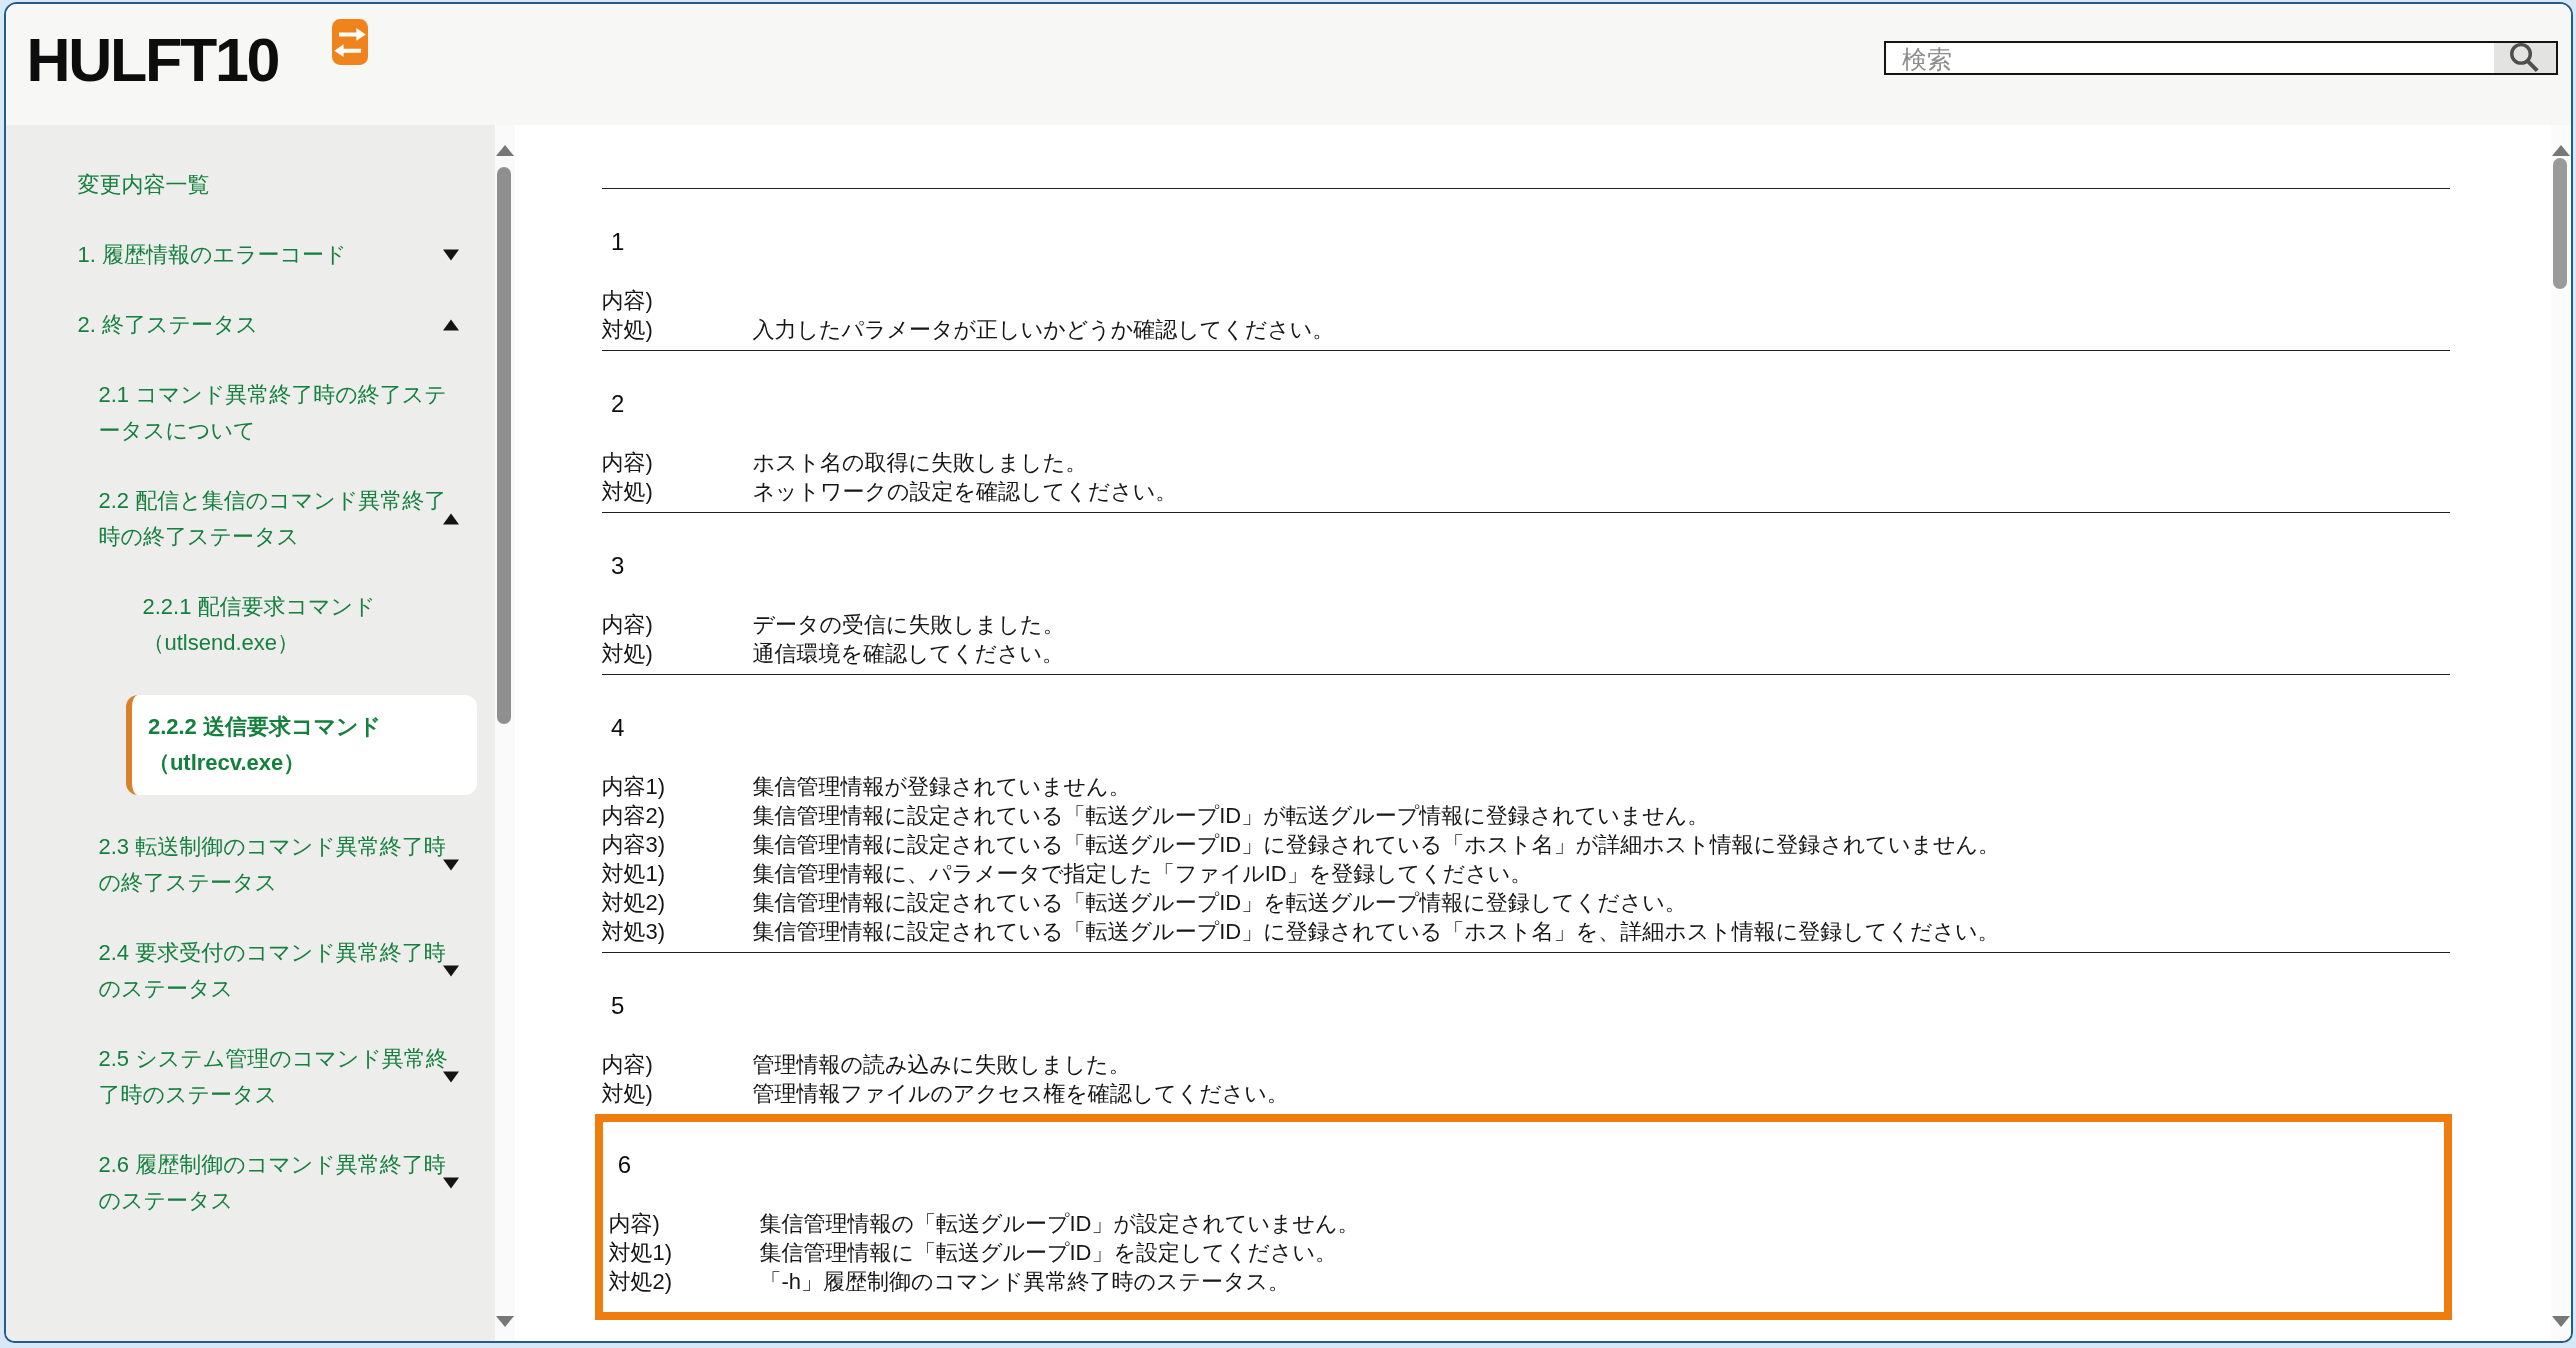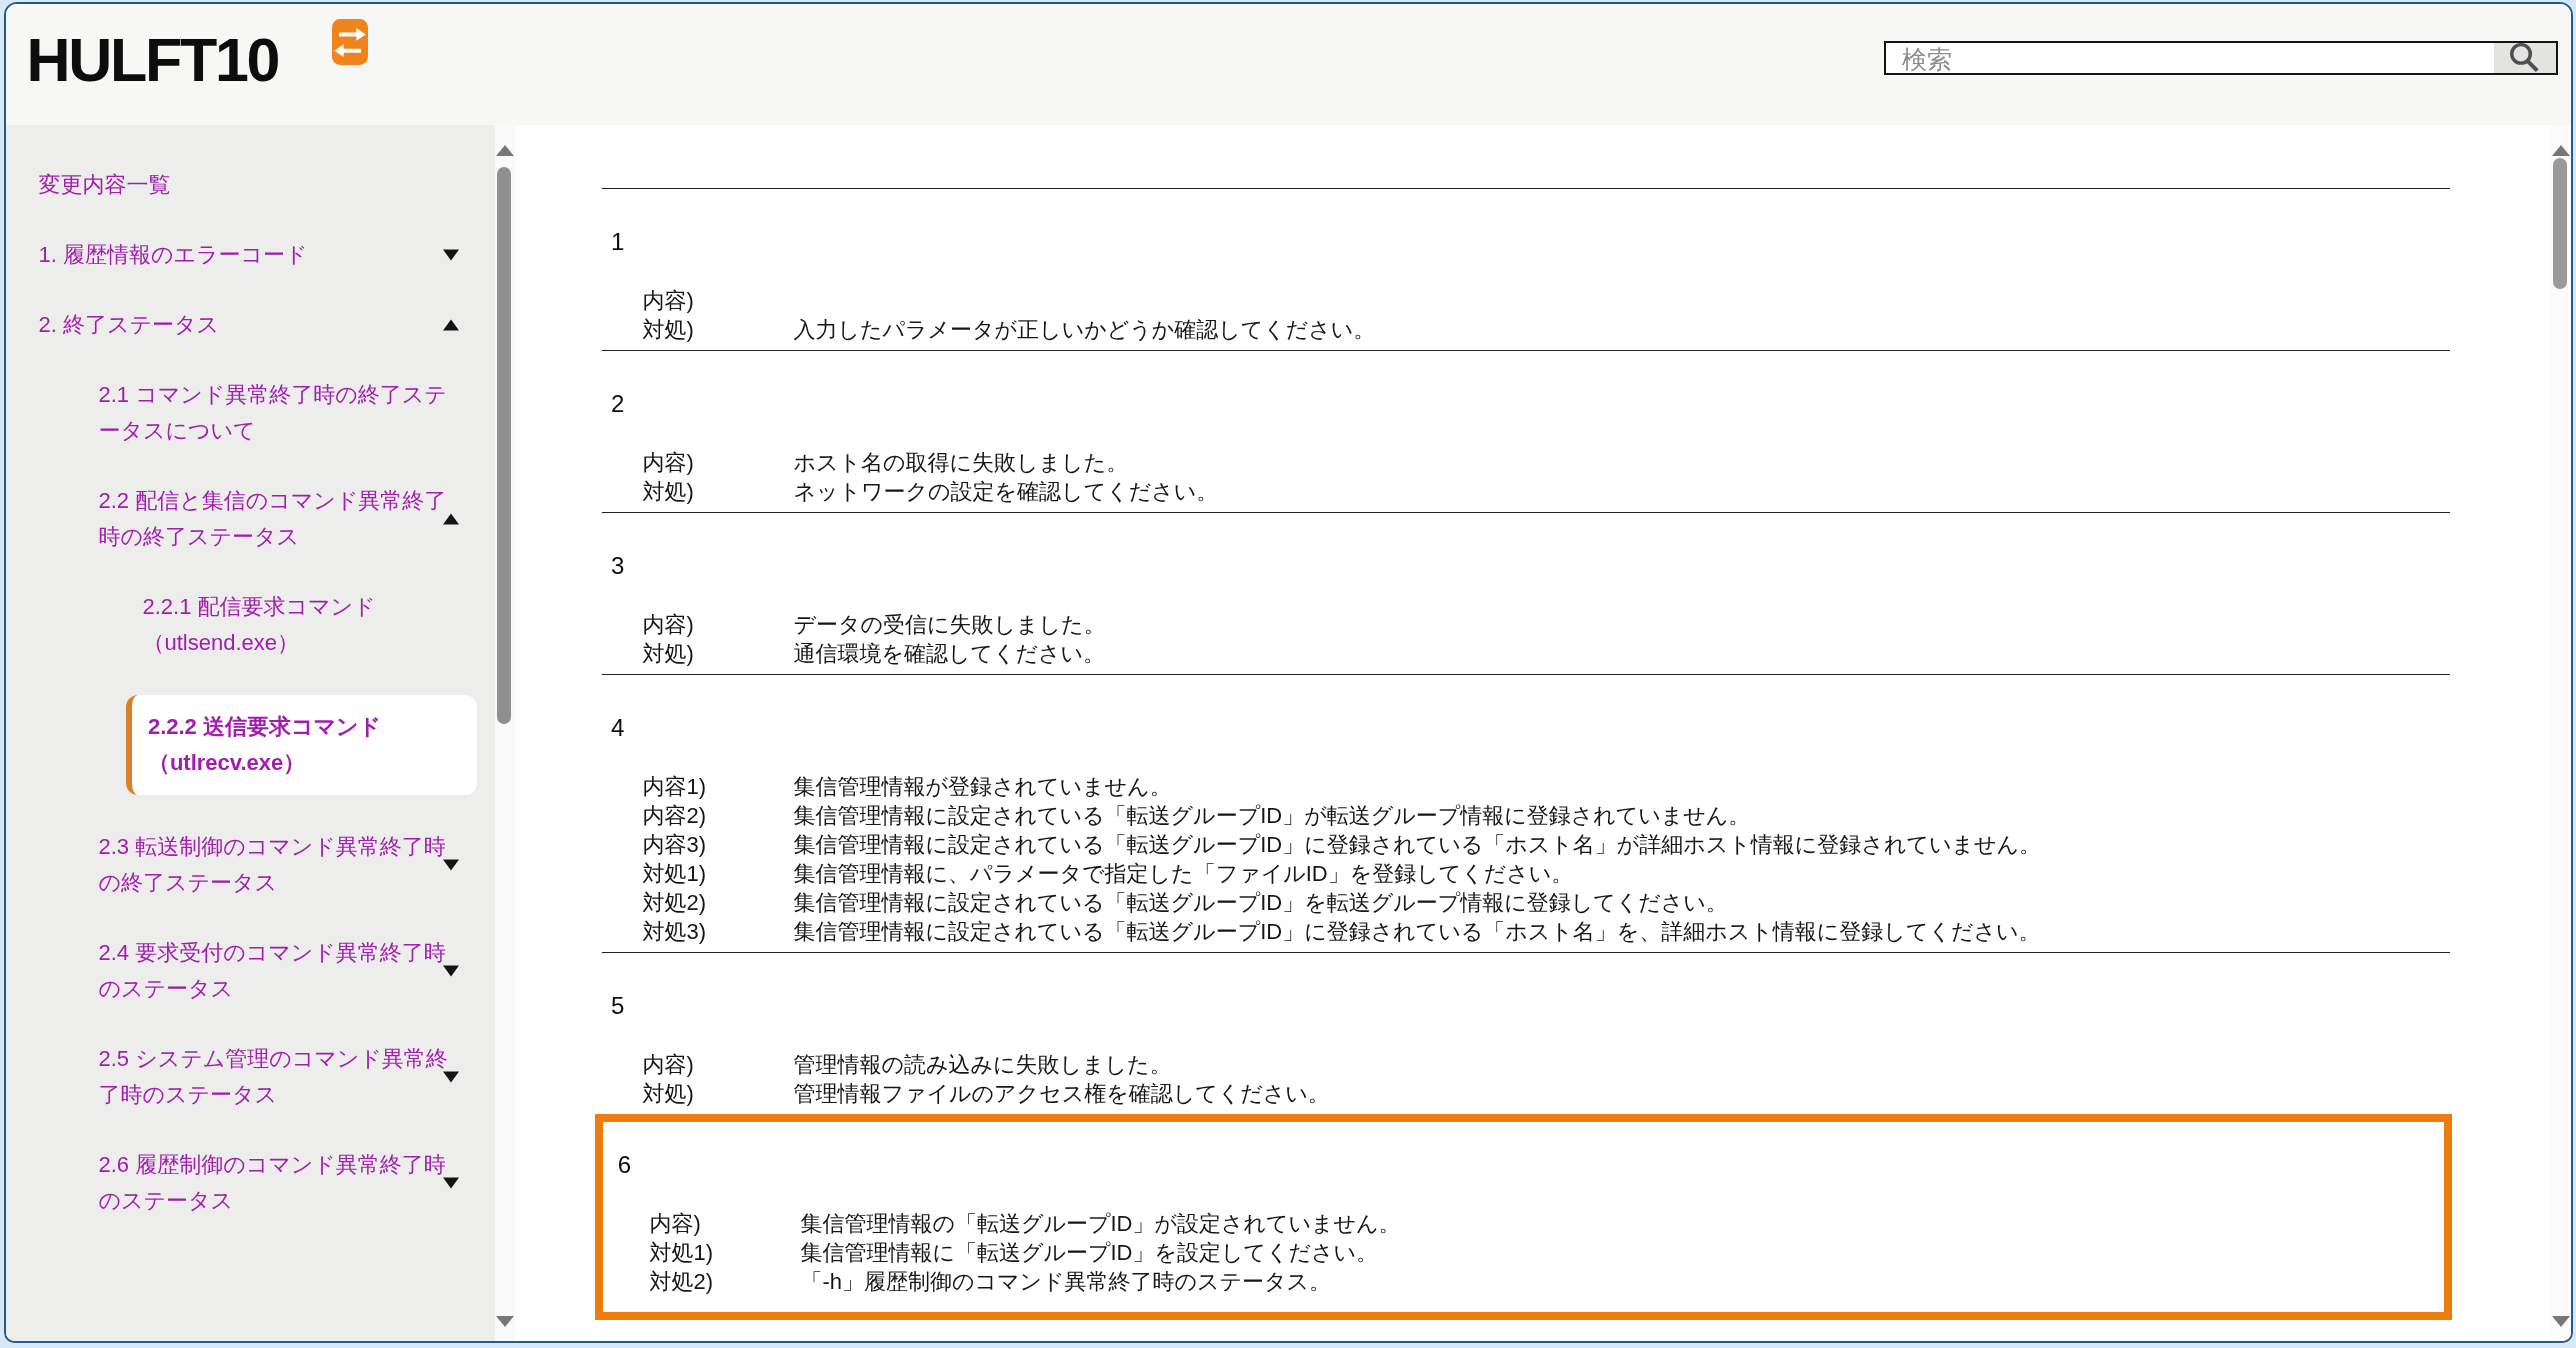--- a/index.html
+++ b/index.html
@@ -38,22 +38,22 @@
     position:absolute; right:0; top:0; bottom:0; width:62px; background:#e3e3e1;
     display:flex; align-items:center; justify-content:center; cursor:pointer;
   }
   
   .sidebar {
     position:absolute; left:0; top:121px; width:489px; bottom:0;
     background:#ededec; overflow:hidden; z-index:2;
   }
   .nav { padding-top:42px; }
   .nv {
-    position:relative; margin:0 36px 34px 33px;
-    font-size:22px; line-height:36px; color:#a21caf; cursor:pointer;
+    position:relative; margin:0 36px 34px 72px;
+    font-size:22px; line-height:36px; color:#15803d; cursor:pointer;
   }
   .nv.i1 { margin-left:93px; }
   .nv.i2 { margin-left:137px; }
   .nv.active {
     margin-left:120px; margin-right:18px; background:#ffffff;
     border-left:6.4px solid #d8812a; padding:14px 0 14px 16.4px; font-weight:bold;border-radius:12px;
   }
   .chev { position:absolute; right:0; top:50%; transform:translateY(-50%); width:0; height:0; }
   .tri-down { border-left:8.8px solid transparent; border-right:8.8px solid transparent; border-top:11px solid #141414; }
   .tri-up   { border-left:8.8px solid transparent; border-right:8.8px solid transparent; border-bottom:11px solid #141414; }
@@ -70,21 +70,21 @@
   .arr-down { border-top:11.7px solid #777; }
   .rail .arr-up { top:20px; }
   .rail .arr-down { bottom:14px; }
   
   .main { position:absolute; left:509px; right:20px; top:121px; bottom:0; background:#ffffff; overflow:hidden; z-index:1; }
   .content { margin:0 101px 0 87px; padding:63px 0 35px 0; font-size:22px; color:#161616; }
   .citem { border-top:1.8px solid #202020; padding:39px 0 5.9px 0; }
   .cnum { font-size:24px; margin-left:9.4px; color:#0e0e0e; line-height:28px; }
   .crows { margin-top:30px; }
   .crow { display:flex; line-height:29px; }
-  .clbl { flex:0 0 151px; margin-left:41px; }
+  .clbl { flex:0 0 151px; }
   .cval { flex:1; }
   .hlbox { border:8.8px solid #ee7d0e; background:#ffffff; margin:0 -2.9px 0 -7px; }
   .hlbox .citem { border-top:none; padding:29px 0 16.4px 5.9px; }
 </style>
 </head>
 <body>
 
 <div class="window">
 
   <div class="header">

